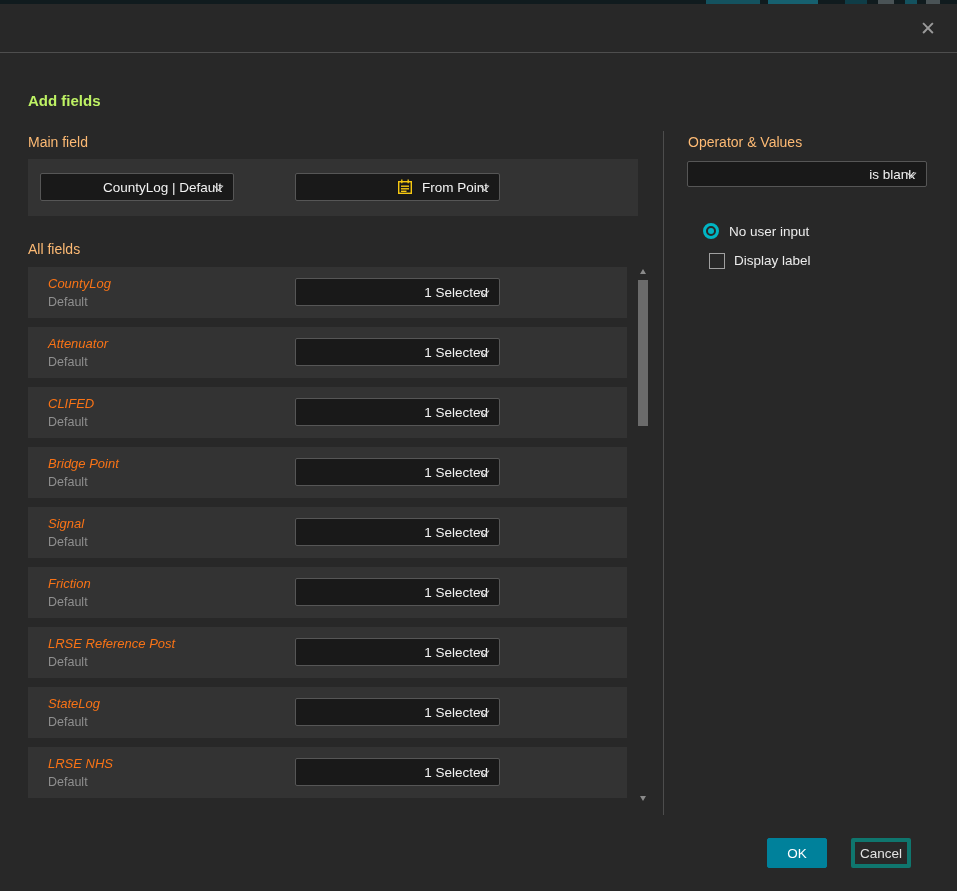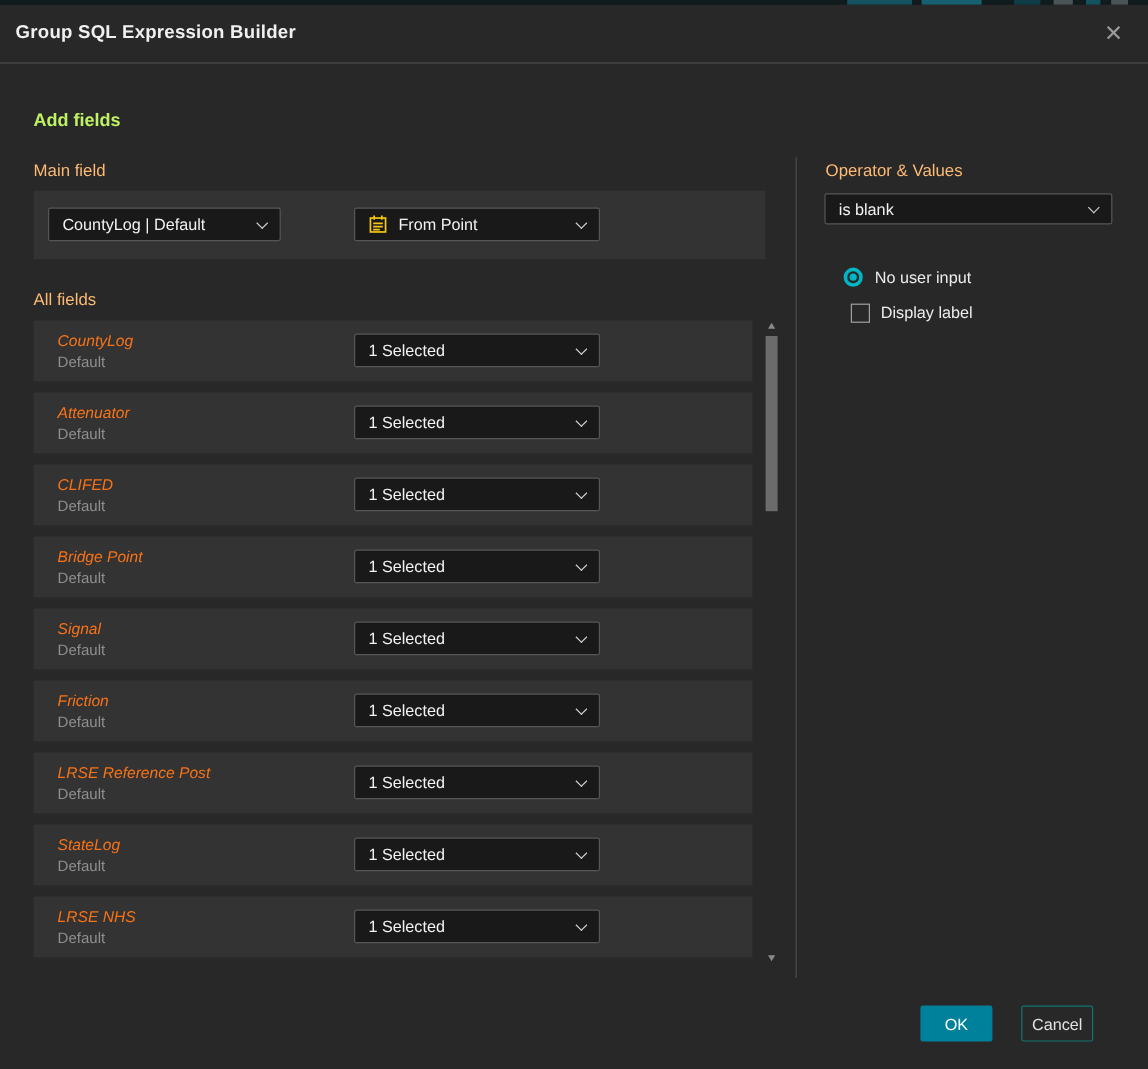--- a/index.html
+++ b/index.html
@@ -19,21 +19,21 @@
   .close-btn { position:absolute; right:14px; top:9px; width:30px; height:30px;
                display:flex; align-items:center; justify-content:center;
                color:#9a9a9a; font-size:19px; cursor:pointer; font-weight:300; }
 
   .section-heading { position:absolute; font-size:15px; font-weight:700; color:#bef264; }
   .sub-heading { position:absolute; font-size:14px; font-weight:400; color:#fdba74; }
 
   
   .dropdown { position:absolute; height:28px; background:#191919; border:1px solid #565656;
               border-radius:2px; display:flex; align-items:center; padding:0 11px;
-              color:#f2f2f2; font-size:13.5px; cursor:pointer; }
+              color:#f2f2f2; font-size:13.5px; cursor:pointer;justify-content:flex-end; }
   .dropdown .chev { position:absolute; right:11px; top:50%; width:7px; height:7px;
                     border-right:1.6px solid #cfcfcf; border-bottom:1.6px solid #cfcfcf;
                     transform:translateY(-65%) rotate(45deg); }
   .dropdown .cal-icon { margin-right:9px; display:flex; }
 
   
   .main-panel { position:absolute; left:28px; top:155px; width:610px; height:57px; background:#333333; }
 
   
   .fields-list { position:absolute; left:28px; top:263px; width:599px; }
@@ -65,38 +65,37 @@
 
   .checkbox-row { position:absolute; left:709px; top:249px; display:flex; align-items:flex-start; }
   .checkbox { width:16px; height:16px; border:1px solid #a0a0a0; background:transparent;
               cursor:pointer; flex:none; }
   .checkbox-label { margin-left:9px; font-size:13.5px; color:#ececec; }
 
   
   .btn { position:absolute; top:834px; width:60px; height:30px; border-radius:2px;
          display:flex; align-items:center; justify-content:center; font-size:13.5px; cursor:pointer; }
   .btn-ok { left:767px; background:var(--accent-teal); color:#ffffff; border:1px solid var(--accent-teal); }
-  .btn-cancel { left:851px; background:transparent; color:#e2e2e2; border:1px solid #0f766e; }
+  .btn-cancel { left:851px; background:transparent; color:#e2e2e2; border:4px solid #0f766e; }
 </style>
 </head>
 <body>
 
 <div class="app-strip">
   <div class="frag" style="left:706px;width:54px;background:#14525f;"></div>
   <div class="frag" style="left:768px;width:50px;background:#16606f;"></div>
   <div class="frag" style="left:845px;width:22px;background:#0f3d47;"></div>
   <div class="frag" style="left:878px;width:16px;background:#4a5356;"></div>
   <div class="frag" style="left:905px;width:12px;background:#14525f;"></div>
   <div class="frag" style="left:926px;width:14px;background:#4a5356;"></div>
 </div>
 
 <div class="dialog">
 
   <div class="dialog-header">
-    <div class="dialog-title">Group SQL Expression Builder</div>
     <div class="close-btn">✕</div>
   </div>
 
   <div class="section-heading" style="left:28px; top:88px;">Add fields</div>
 
   <div class="sub-heading" style="left:28px; top:130px;">Main field</div>
 
   <div class="main-panel">
     <div class="dropdown" style="left:12px; top:14px; width:194px;">
       <span>CountyLog | Default</span>

